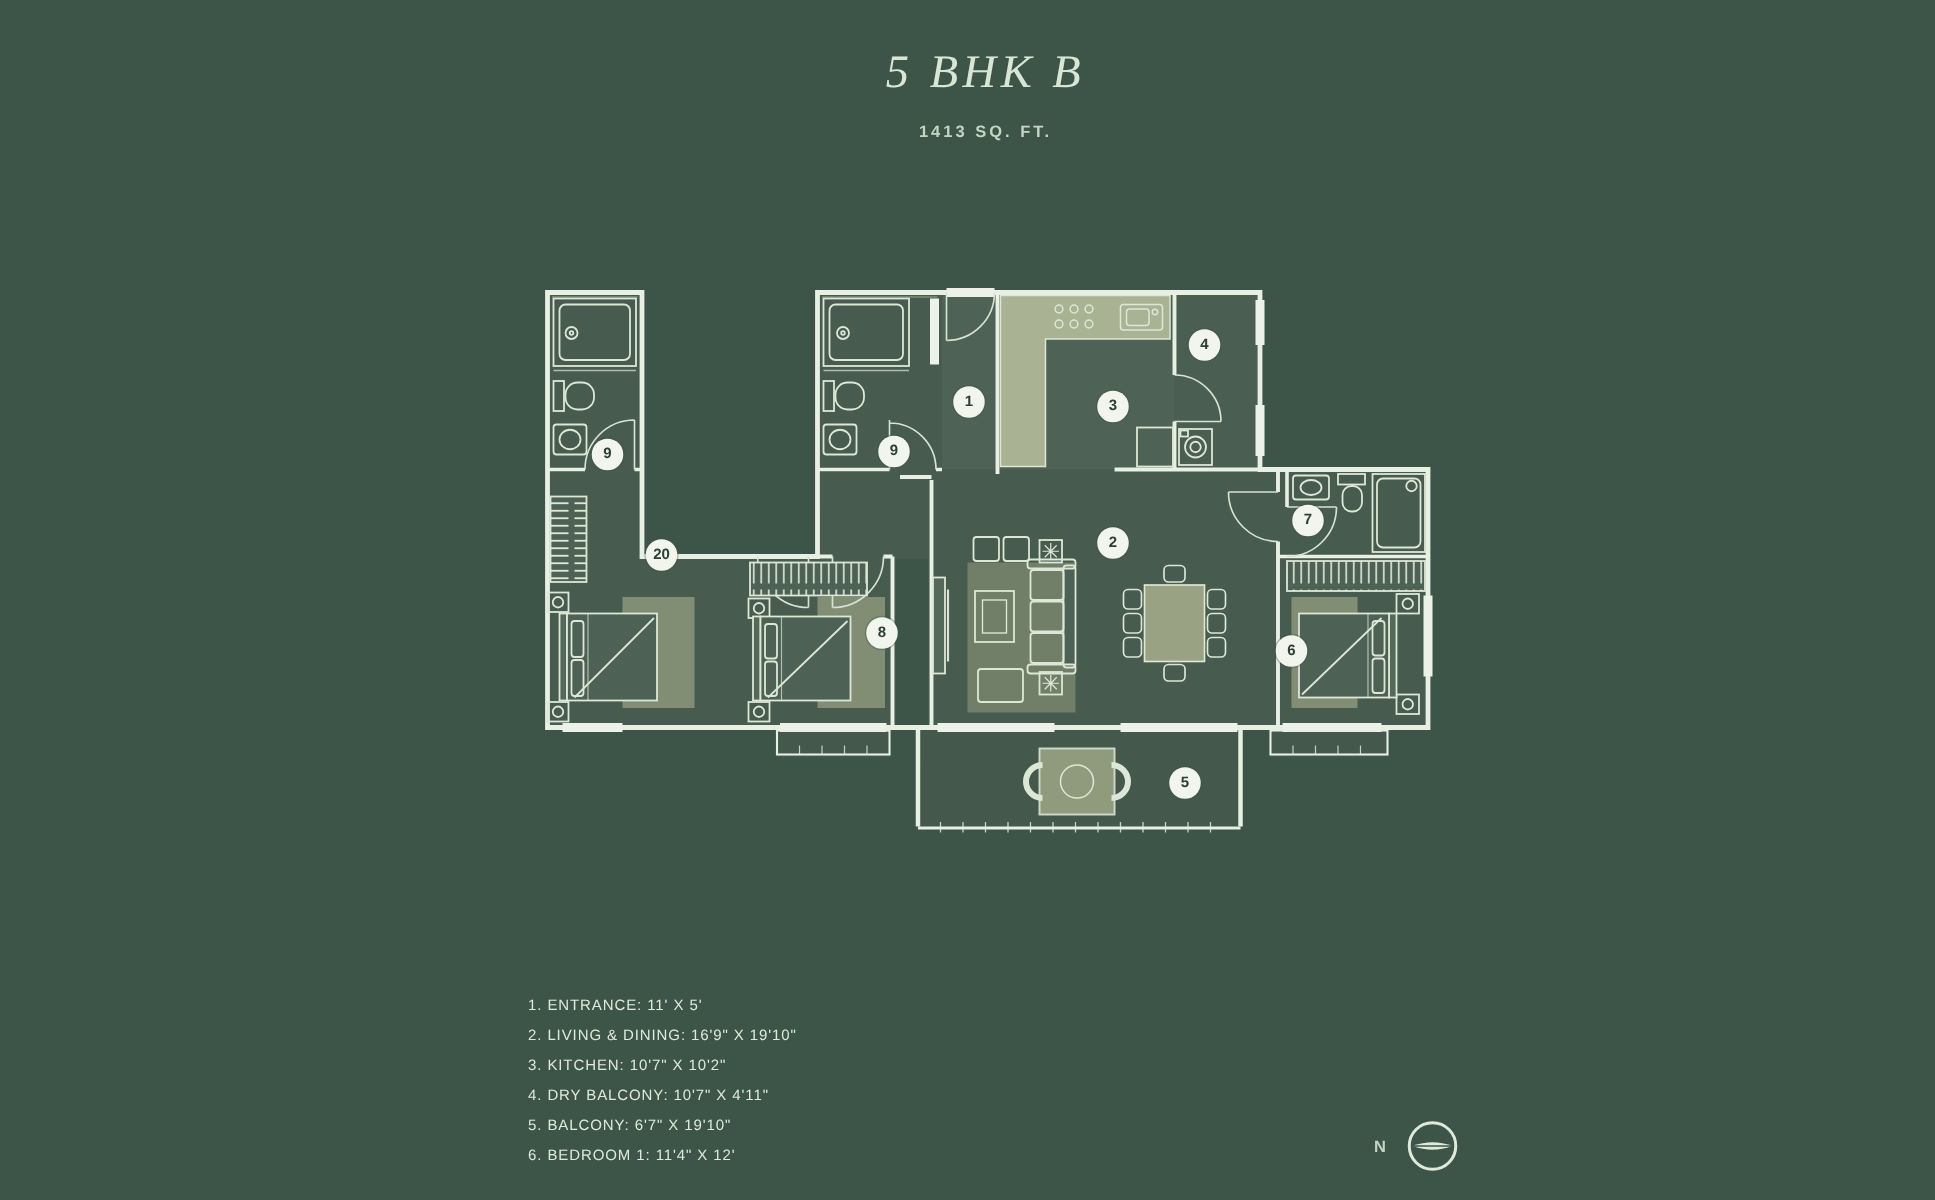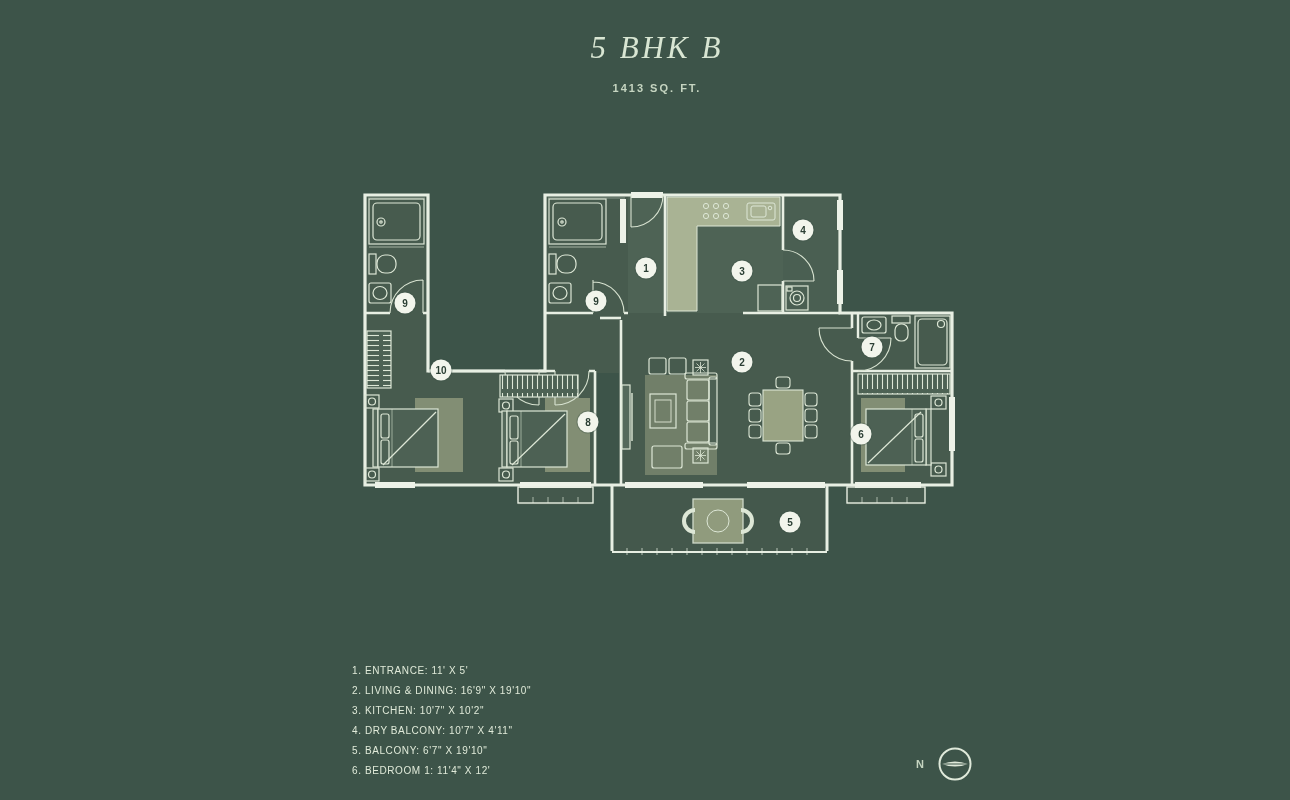--- a/index.html
+++ b/index.html
@@ -336,21 +336,21 @@
     <div class="badges">
         <div class="badge" style="left: 291px; top: 85px;">1</div>
         <div class="badge" style="left: 387px; top: 179px;">2</div>
         <div class="badge" style="left: 387px; top: 88px;">3</div>
         <div class="badge" style="left: 448px; top: 47px;">4</div>
         <div class="badge" style="left: 435px; top: 339px;">5</div>
         <div class="badge" style="left: 506px; top: 251px;">6</div>
         <div class="badge" style="left: 517px; top: 164px;">7</div>
         <div class="badge" style="left: 233px; top: 239px;">8</div>
         <div class="badge" style="left: 241px; top: 118px;">9</div>
-        <div class="badge" style="left: 86px; top: 187px;">10</div>
+        <div class="badge" style="left: 86px; top: 187px;">20</div>
         <div class="badge" style="left: 50px; top: 120px;">9</div>
       </div>
   </div>
 
   <div class="legend-col legend-col-1">
       <div class="legend-item">1. ENTRANCE: 11' X 5'</div>
       <div class="legend-item">2. LIVING &amp; DINING: 16'9" X 19'10"</div>
       <div class="legend-item">3. KITCHEN: 10'7" X 10'2"</div>
       <div class="legend-item">4. DRY BALCONY: 10'7" X 4'11"</div>
       <div class="legend-item">5. BALCONY: 6'7" X 19'10"</div>

